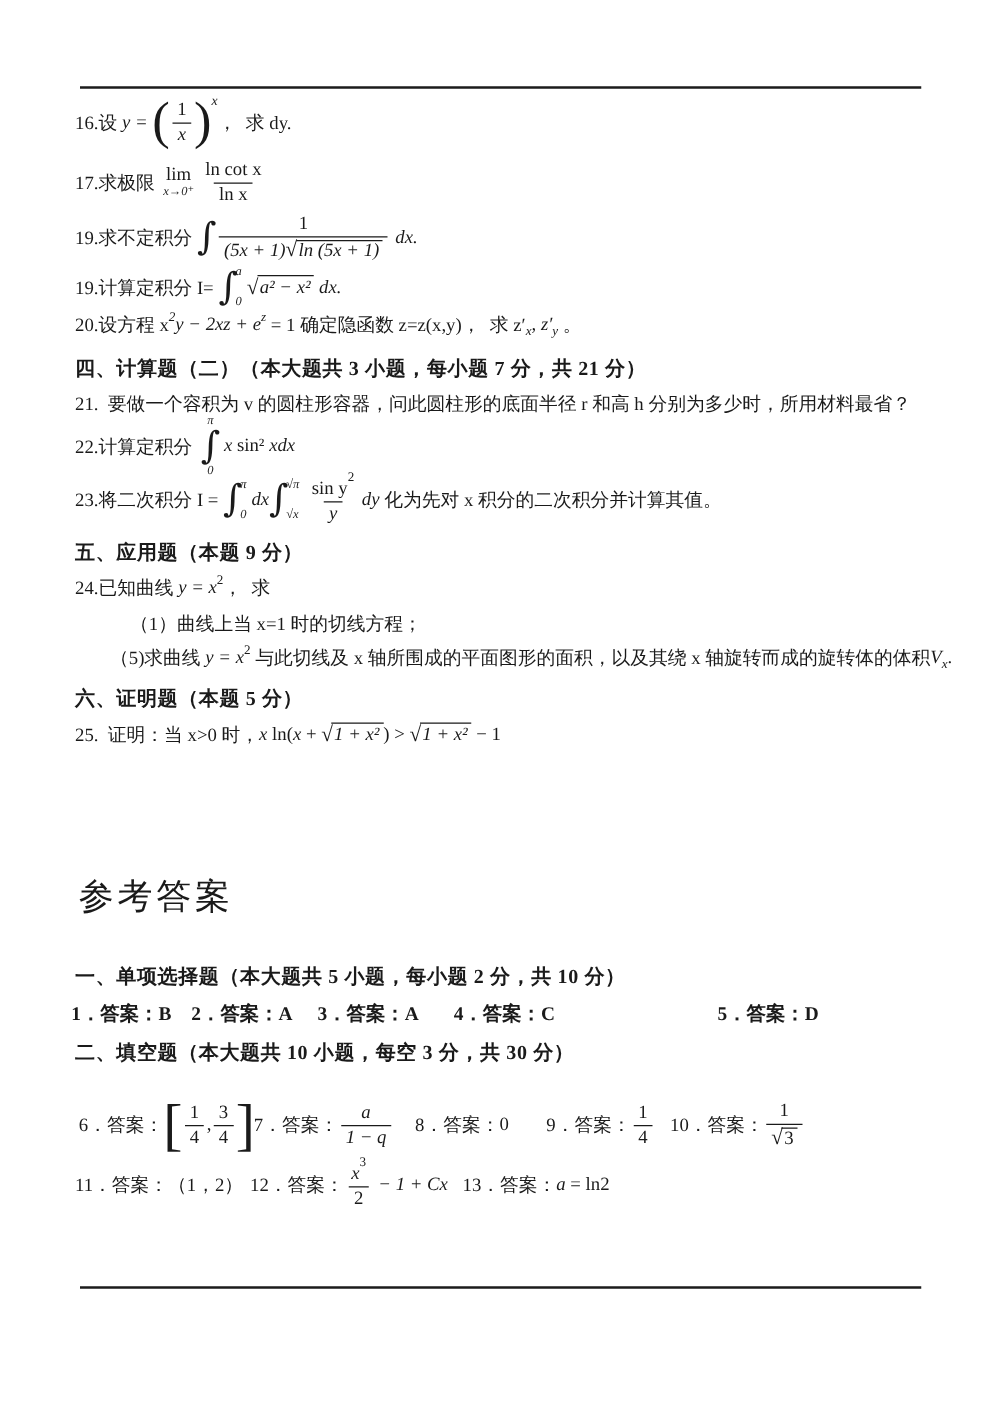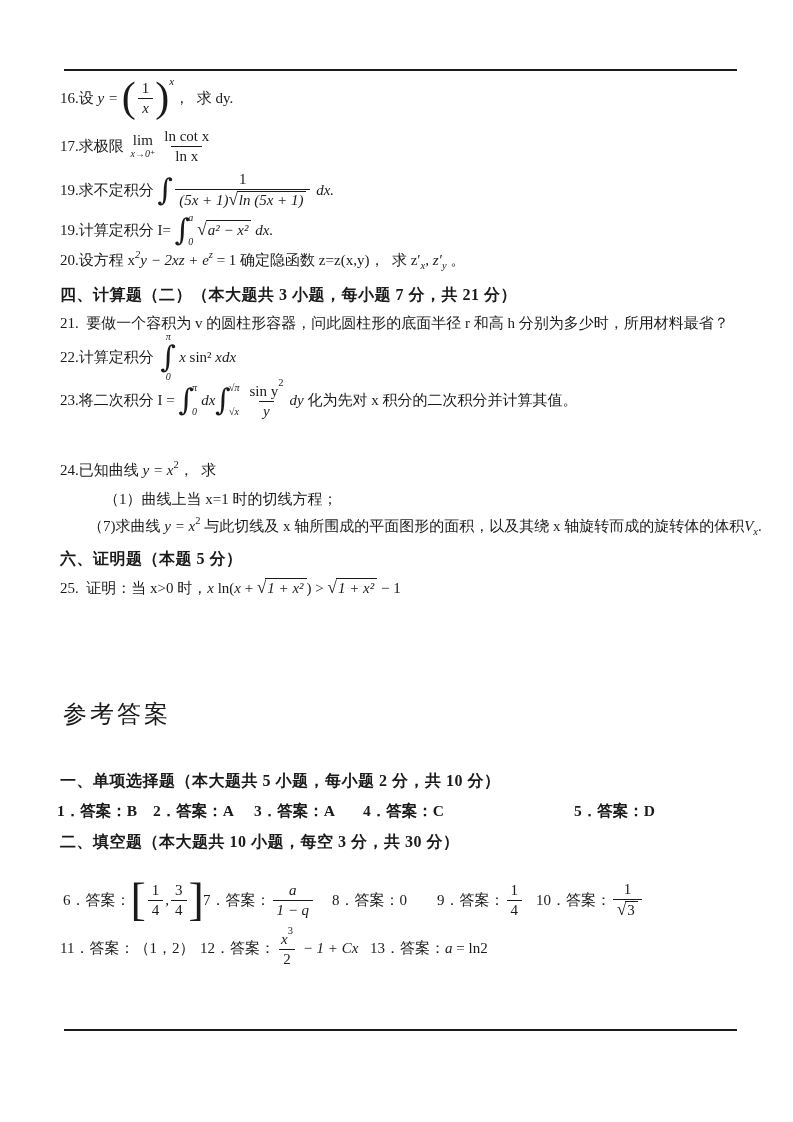--- a/index.html
+++ b/index.html
@@ -4,21 +4,21 @@
 <style>
   html,body{margin:0;padding:0;background:#fff;}
   .page{position:relative;width:793px;height:1122px;background:#ffffff;overflow:hidden;
         color:#1a1a1a;font-family:"Liberation Serif","DejaVu Serif",serif;font-size:15px;}
   .rule{position:absolute;background:#1c1c1c;height:2px;}
   .line{position:absolute;display:flex;align-items:center;white-space:pre;}
   .cn{font-style:normal;}
   .mi{font-style:italic;}
   .mr{font-style:normal;}
   .h{font-weight:700;font-size:16px;letter-spacing:0.5px;}
-  .reftitle{font-size:24px;letter-spacing:3px;font-weight:400;}
+  .reftitle{font-size:28px;letter-spacing:3px;font-weight:400;}
   .choice{font-weight:700;font-size:15.5px;}
   
   .frac{display:inline-flex;flex-direction:column;align-items:center;text-align:center;
         line-height:1.25;margin:0 2px;vertical-align:middle;}
   .fn{padding:0 4px;}
   .fd{border-top:1.3px solid #1a1a1a;padding:0 4px;}
   
   .sqrt{display:inline-flex;align-items:flex-start;white-space:pre;}
   .sqsign{font-style:normal;font-size:17px;line-height:1.15;}
   .sqbar{border-top:1.3px solid #1a1a1a;margin-left:-1px;padding:0 3px 0 2px;line-height:1.25;}
@@ -76,31 +76,34 @@
   </div>
 
   <div class="line" style="top:334px;left:60px;height:46px;">
     <span class="cn">22.计算定积分 </span><span class="intud"><span class="lim">π</span><span class="int">∫</span><span class="lim">0</span></span><span class="mi">x</span><span class="mr"> sin²</span><span class="mi"> xdx</span>
   </div>
 
   <div class="line" style="top:381px;left:60px;height:38px;">
     <span class="cn">23.将二次积分 I = </span><span class="int">∫</span><span class="ilims"><span>π</span><span>0</span></span><span class="mi">dx</span><span class="int">∫</span><span class="ilims"><span>√π</span><span>√x</span></span><span class="frac"><span class="fn"><span class="mr">sin y</span><sup class="s" style="top:-4px;font-style:normal;">2</sup></span><span class="fd mi">y</span></span><span class="mi">dy</span><span class="cn"> 化为先对 x 积分的二次积分并计算其值。</span>
   </div>
 
+  <div class="line h" style="top:432px;left:60px;">
+    <span>五、应用题（本题 9 分）</span>
+  </div>
 
   <div class="line" style="top:457px;left:60px;height:26px;">
     <span class="cn">24.已知曲线 </span><span class="mi">y = x</span><sup class="s" style="font-style:normal;">2</sup><span class="cn">，  求</span>
   </div>
 
   <div class="line" style="top:490px;left:104px;">
     <span class="cn">（1）曲线上当 x=1 时的切线方程；</span>
   </div>
 
   <div class="line" style="top:513px;left:88px;height:26px;">
-    <span class="cn">（7)求曲线 </span><span class="mi">y = x</span><sup class="s" style="font-style:normal;">2</sup><span class="cn"> 与此切线及 x 轴所围成的平面图形的面积，以及其绕 x 轴旋转而成的旋转体的体积</span><span class="mi">V</span><sub class="b">x</sub><span class="cn">.</span>
+    <span class="cn">（5)求曲线 </span><span class="mi">y = x</span><sup class="s" style="font-style:normal;">2</sup><span class="cn"> 与此切线及 x 轴所围成的平面图形的面积，以及其绕 x 轴旋转而成的旋转体的体积</span><span class="mi">V</span><sub class="b">x</sub><span class="cn">.</span>
   </div>
 
   <div class="line h" style="top:549px;left:60px;">
     <span>六、证明题（本题 5 分）</span>
   </div>
 
   <div class="line" style="top:573px;left:60px;height:30px;">
     <span class="cn">25.  证明：当 x&gt;0 时，</span><span class="mi">x</span><span class="mr"> ln(</span><span class="mi">x</span><span class="mr"> + </span><span class="sqrt"><span class="sqsign">√</span><span class="sqbar mi">1 + x²</span></span><span class="mr">) &gt; </span><span class="sqrt"><span class="sqsign">√</span><span class="sqbar mi">1 + x²</span></span><span class="mr"> − 1</span>
   </div>
 

